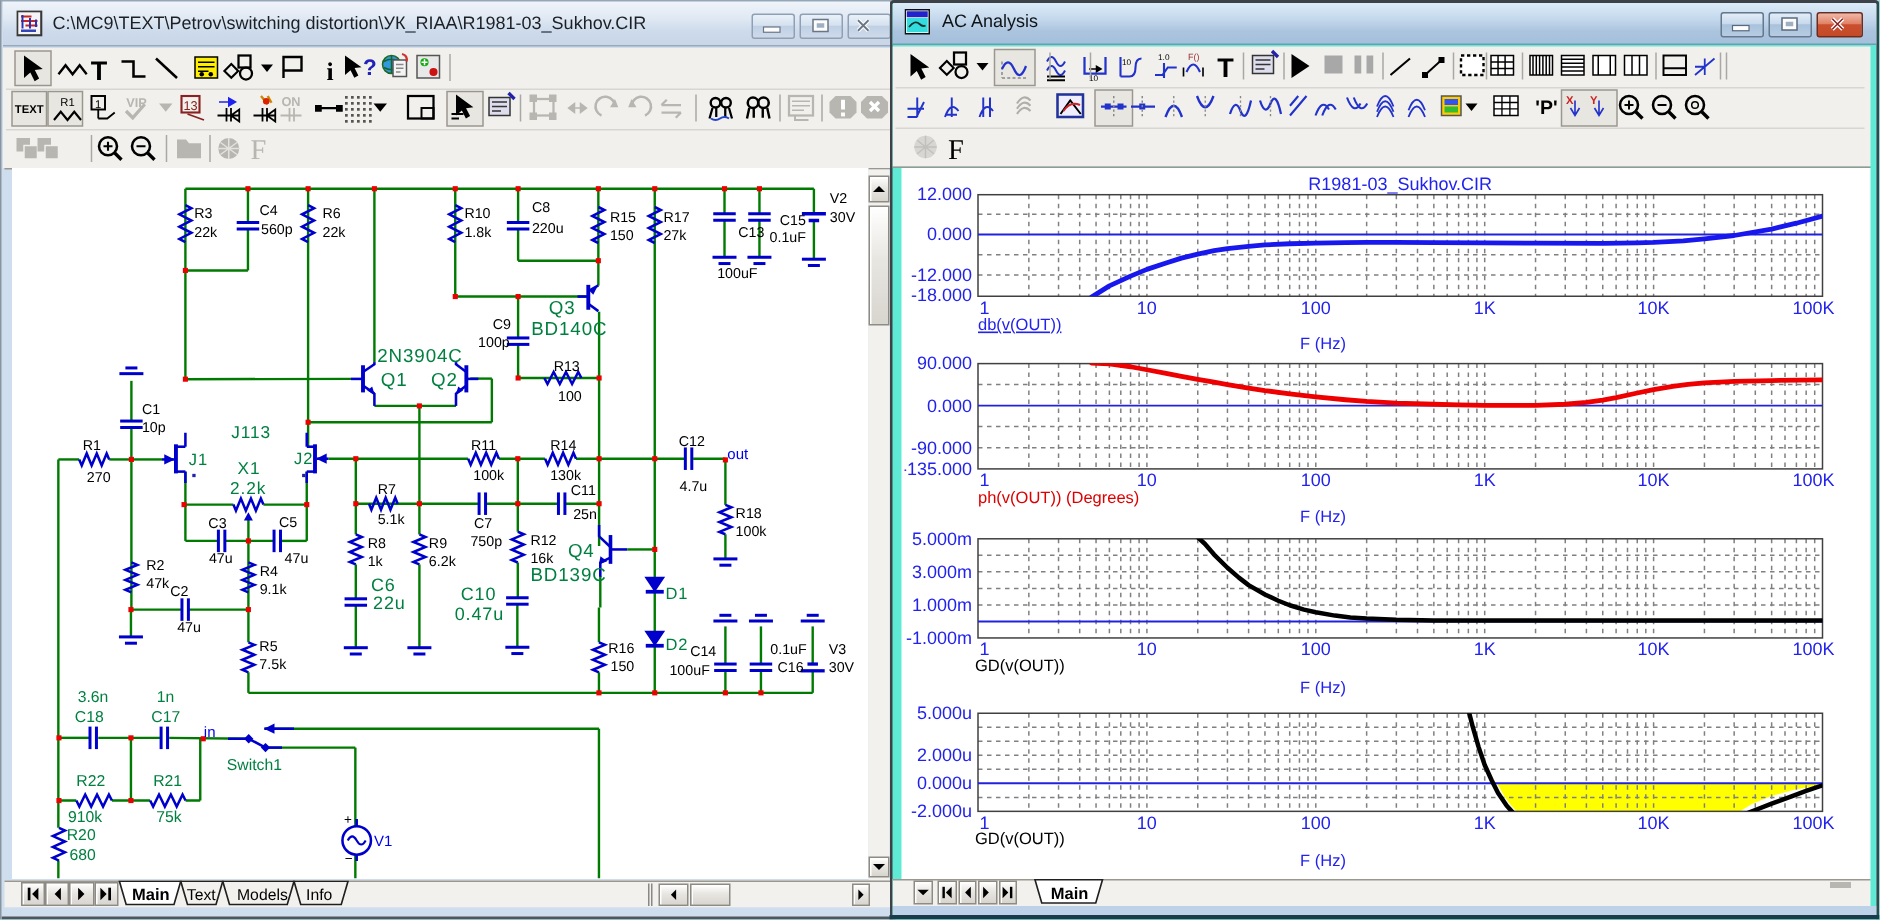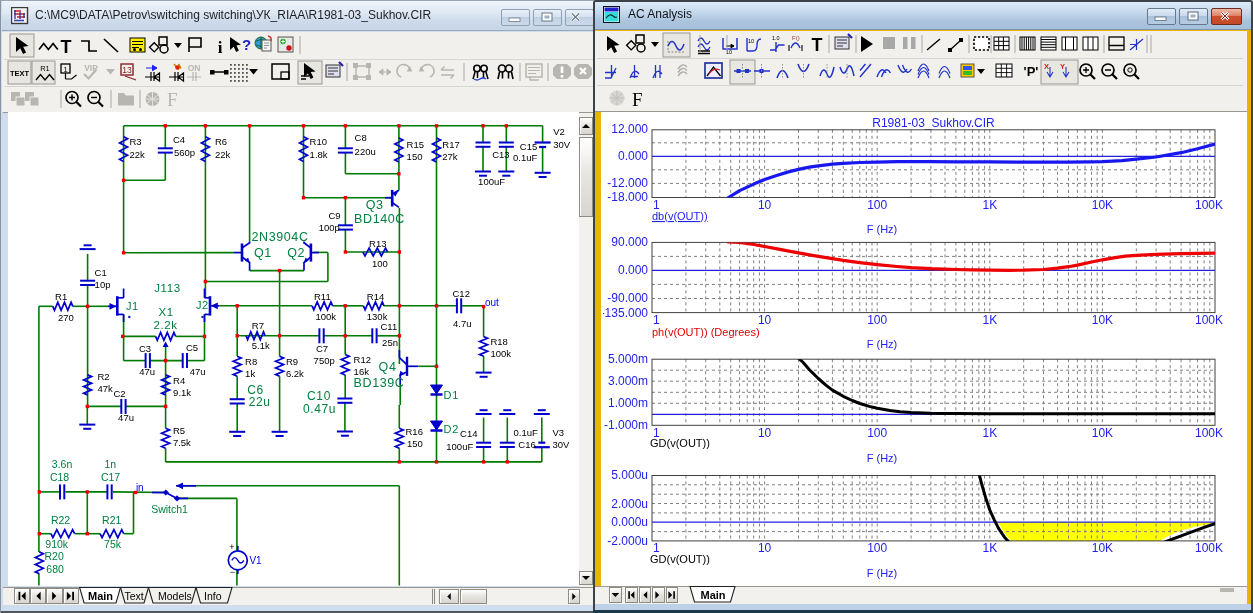--- a/index.html
+++ b/index.html
@@ -5,21 +5,21 @@
 .abs{position:absolute}
 </style></head><body>
 <div class="abs" style="left:0;top:0;width:597px;height:613px;background:#cfdeef;border-left:1px solid #8a949e;border-top:1px solid #98a5b5;overflow:hidden">
 <div class="abs" style="left:1px;top:0;width:596px;height:30px;background:linear-gradient(180deg,#f0f4fa 0%,#dfe8f3 40%,#ccdaeb 70%,#c8d6e8 100%);border-bottom:1px solid #9aa8ba;">
 <svg class="abs" style="left:9px;top:6px" width="18" height="18">
         <rect x="0.5" y="0.5" width="16" height="16" fill="#f4f4f4" stroke="#383838" stroke-width="1.4"></rect>
         <path d="M3 4 h7 M3 7 h11 M6 10 h8" stroke="#cc2222" stroke-width="1.4" fill="none"></path>
         <path d="M4 3 v9 M9 5 v7 M13 6 v5" stroke="#2233bb" stroke-width="1.3" fill="none"></path>
         <path d="M3 13.5 h10" stroke="#3344bb" stroke-width="1.6"></path>
       </svg>
-<div class="abs" style="left:33px;top:7px;font-size:12px;color:#1c2026;white-space:nowrap">C:\MC9\DATA\Petrov\switching switching\УК_RIAA\R1981-03_Sukhov.CIR</div>
+<div class="abs" style="left:33px;top:7px;font-size:12px;color:#1c2026;white-space:nowrap">C:\MC9\TEXT\Petrov\switching distortion\УК_RIAA\R1981-03_Sukhov.CIR</div>
 <div class="abs" style="left:499px;top:8px;width:29px;height:17px;background:linear-gradient(180deg,#e9f0f8 0%,#d6e2f0 45%,#c0d0e4 50%,#cddaeb 100%);border:1px solid #8fa0b4;border-radius:2px;"></div>
 <div class="abs" style="left:531px;top:8px;width:29px;height:17px;background:linear-gradient(180deg,#e9f0f8 0%,#d6e2f0 45%,#c0d0e4 50%,#cddaeb 100%);border:1px solid #8fa0b4;border-radius:2px;"></div>
 <div class="abs" style="left:563px;top:8px;width:29px;height:17px;background:linear-gradient(180deg,#e9f0f8 0%,#d6e2f0 45%,#c0d0e4 50%,#cddaeb 100%);border:1px solid #8fa0b4;border-radius:2px;"></div>
 <svg class="abs" style="left:499px;top:8px" width="96" height="17">
         <rect x="8" y="9" width="11" height="3.5" fill="#fdfdfd" stroke="#6a7686" stroke-width="0.8"></rect>
         <rect x="41" y="4" width="10" height="8" fill="#fdfdfd" stroke="#6a7686" stroke-width="1"></rect>
         <rect x="43.5" y="6.5" width="5" height="3" fill="#9fb0c4"></rect>
         <path d="M71 4.5 l7 7 M78 4.5 l-7 7" stroke="#fdfdfd" stroke-width="2.6"></path>
         <path d="M71 4.5 l7 7 M78 4.5 l-7 7" stroke="#6a7686" stroke-width="1.2"></path>
       </svg>
@@ -592,21 +592,21 @@
       <polygon points="11.75,4.0 11.75,11.0 8.25,7.5" fill="#000"></polygon>
     </svg>
 <div class="abs" style="left:459px;top:588px;width:27px;height:15px;background:linear-gradient(180deg,#ffffff,#e8e6e1 45%,#d8d5cf);border:1px solid #8e8b85;box-shadow:inset 1px 1px 0 #fff;"></div>
 <div class="abs" style="left:567px;top:588px;width:12px;height:15px;background:linear-gradient(180deg,#ffffff,#e8e6e1 45%,#d8d5cf);border:1px solid #8e8b85;box-shadow:inset 1px 1px 0 #fff;"></div>
 <svg class="abs" style="left:567px;top:588px" width="12" height="15">
       <polygon points="4.25,4.0 4.25,11.0 7.75,7.5" fill="#000"></polygon>
     </svg>
 <div class="abs" style="left:2px;top:604px;width:593px;height:9px;background:#cfdeef"></div>
 <div class="abs" style="left:0;top:610px;width:597px;height:3px;background:#50565c"></div>
 </div>
-<div class="abs" style="left:593px;top:0;width:660px;height:613px;background:#eab308;border:2px solid #3c4248;border-bottom:none;border-radius:3px 3px 0 0;overflow:hidden">
+<div class="abs" style="left:593px;top:0;width:660px;height:613px;background:#5eead4;border:2px solid #3c4248;border-bottom:none;border-radius:3px 3px 0 0;overflow:hidden">
 <div class="abs" style="left:0;top:0;width:656px;height:28px;background:linear-gradient(180deg,#dcebf9 0%,#c4d8ec 40%,#abc4de 70%,#a5c0dc 100%);border-bottom:1px solid #8094ac;">
 <svg class="abs" style="left:8px;top:4px" width="18" height="18">
         <rect x="0.5" y="0.5" width="16" height="16" fill="#fff" stroke="#101010"></rect>
         <rect x="1.5" y="1.5" width="14" height="4" fill="#2222cc"></rect>
         <rect x="1.5" y="6" width="14" height="9.5" fill="#33dddd"></rect>
         <path d="M3 12 q4 -5 7 -2 q2 2 4 1" stroke="#103030" stroke-width="1.2" fill="none"></path>
       </svg>
 <div class="abs" style="left:33px;top:5px;font-size:12px;color:#101418;">AC Analysis</div>
 <div class="abs" style="left:552px;top:6px;width:29px;height:17px;background:linear-gradient(180deg,#e3edf8 0%,#c8d9ec 45%,#a9c2dc 50%,#b6cce2 100%);border:1px solid #64788e;border-radius:2px;"></div>
 <div class="abs" style="left:584px;top:6px;width:29px;height:17px;background:linear-gradient(180deg,#e3edf8 0%,#c8d9ec 45%,#a9c2dc 50%,#b6cce2 100%);border:1px solid #64788e;border-radius:2px;"></div>

